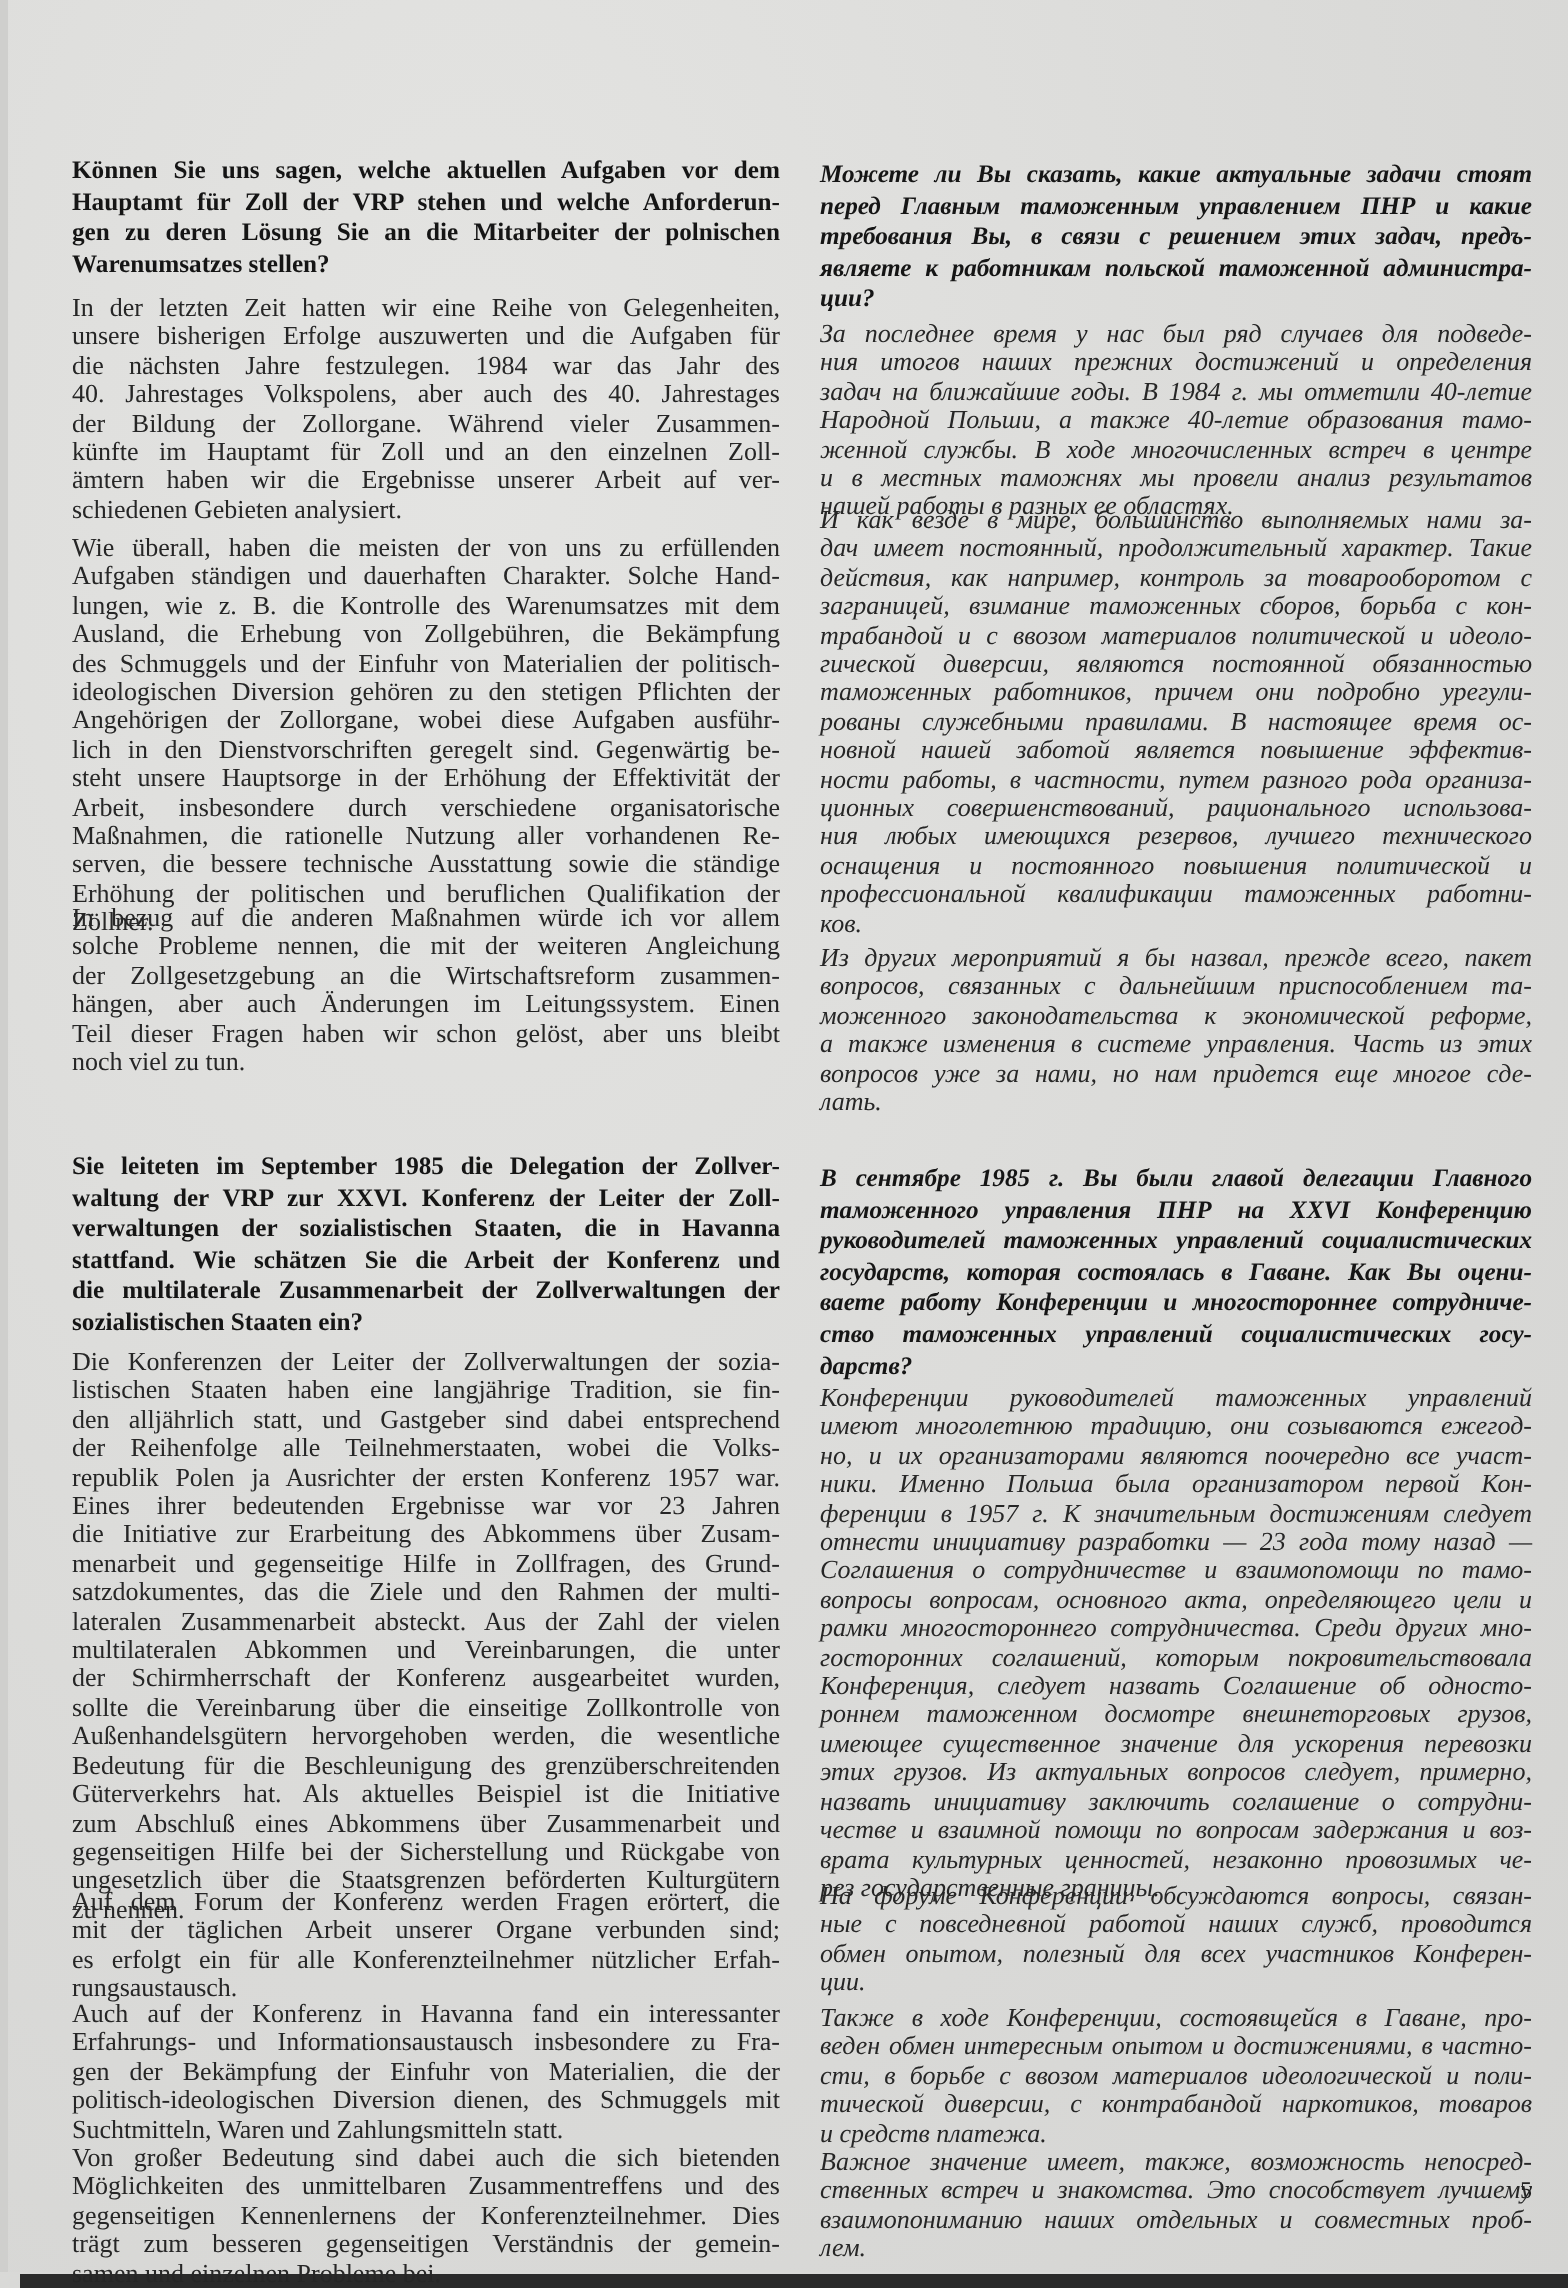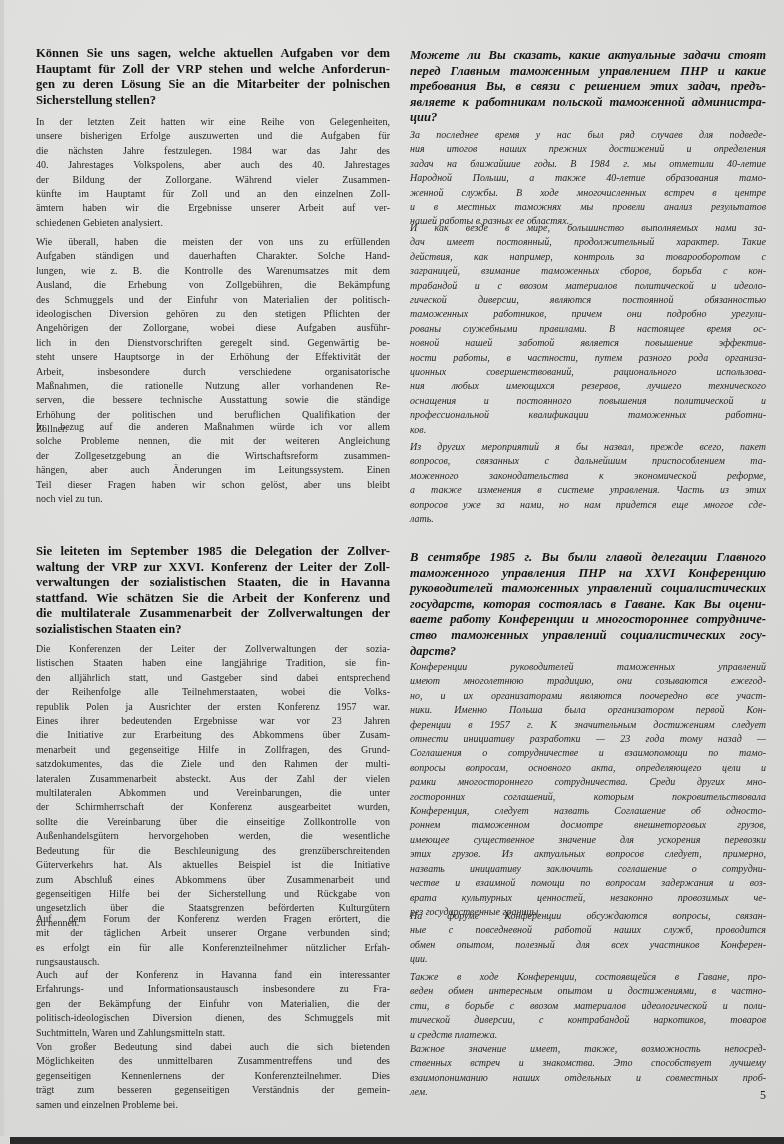--- a/index.html
+++ b/index.html
@@ -16,33 +16,33 @@
     background-image: radial-gradient(ellipse at 30% 20%, #e4e4e2 0%, #dadad8 60%, #d4d4d2 100%);
   }
   .bottom-edge {
     position: absolute; left: 10px; top: 1137px; width: 774px; height: 7px;
     background: #2a2a2a;
   }
   .left-edge {
     position: absolute; left: 0; top: 0; width: 4px; height: 1136px;
     background: #cfcfcd;
   }
-  .col { position: absolute; }
+  .col { position: absolute; margin-top: 32px; }
   .col-de { left: 36px; width: 354px; }
   .col-ru { left: 410px; width: 356px; font-style: italic; }
   .q {
     font-family: "Liberation Serif", "DejaVu Serif", serif;
     font-weight: bold;
     font-size: 12.6px;
     line-height: 15.6px;
     color: #151515;
   }
   .p {
     font-family: "Liberation Serif", "DejaVu Serif", serif;
-    font-size: 10px;
+    font-size: 13px;
     line-height: 14.4px;
     color: #262626;
   }
   .ln { display: block; white-space: nowrap; text-align: justify; text-align-last: justify; }
   .ln.last { text-align-last: left; }
   .page-number {
     position: absolute; left: 760px; top: 1088px;
     font-family: "Liberation Serif", serif; font-size: 12px; color: #222;
   }
 </style>
@@ -50,21 +50,21 @@
 <body>
 
 <div class="page"></div>
 <div class="left-edge"></div>
 <div class="bottom-edge"></div>
 
 <div class="col col-de q" style="top:46px">
     <span class="ln">Können Sie uns sagen, welche aktuellen Aufgaben vor dem</span>
     <span class="ln">Hauptamt für Zoll der VRP stehen und welche Anforderun-</span>
     <span class="ln">gen zu deren Lösung Sie an die Mitarbeiter der polnischen</span>
-    <span class="ln last">Sicherstellung stellen?</span>
+    <span class="ln last">Warenumsatzes stellen?</span>
   </div>
 <div class="col col-de p" style="top:115px">
     <span class="ln">In der letzten Zeit hatten wir eine Reihe von Gelegenheiten,</span>
     <span class="ln">unsere bisherigen Erfolge auszuwerten und die Aufgaben für</span>
     <span class="ln">die nächsten Jahre festzulegen. 1984 war das Jahr des</span>
     <span class="ln">40. Jahrestages Volkspolens, aber auch des 40. Jahrestages</span>
     <span class="ln">der Bildung der Zollorgane. Während vieler Zusammen-</span>
     <span class="ln">künfte im Hauptamt für Zoll und an den einzelnen Zoll-</span>
     <span class="ln">ämtern haben wir die Ergebnisse unserer Arbeit auf ver-</span>
     <span class="ln last">schiedenen Gebieten analysiert.</span>

